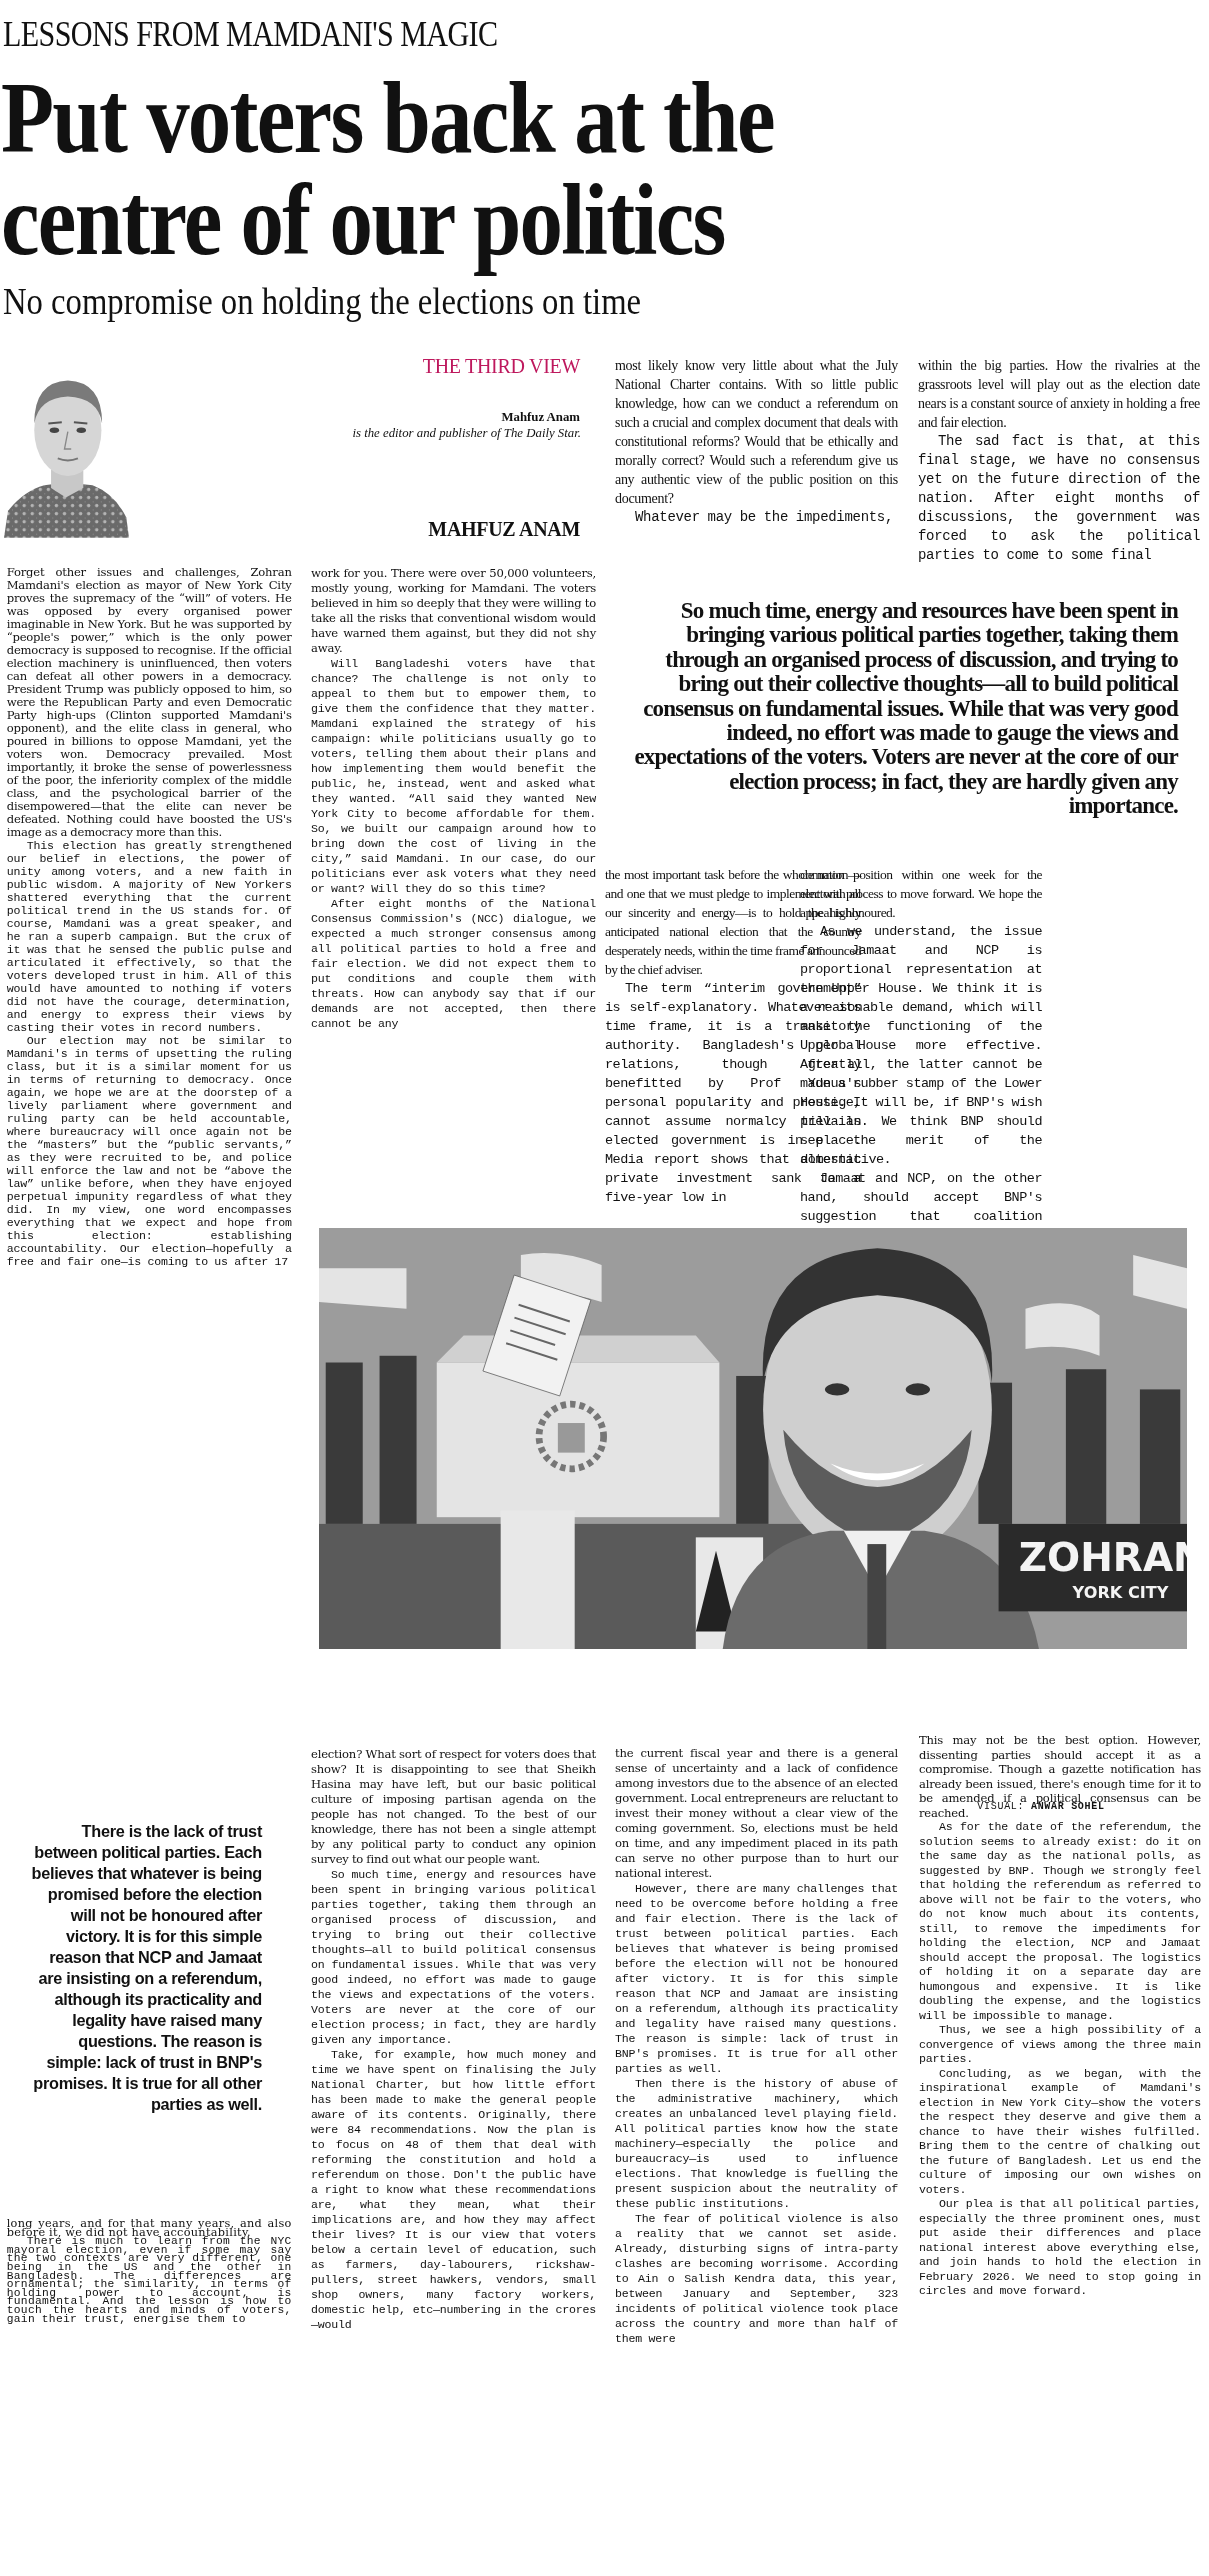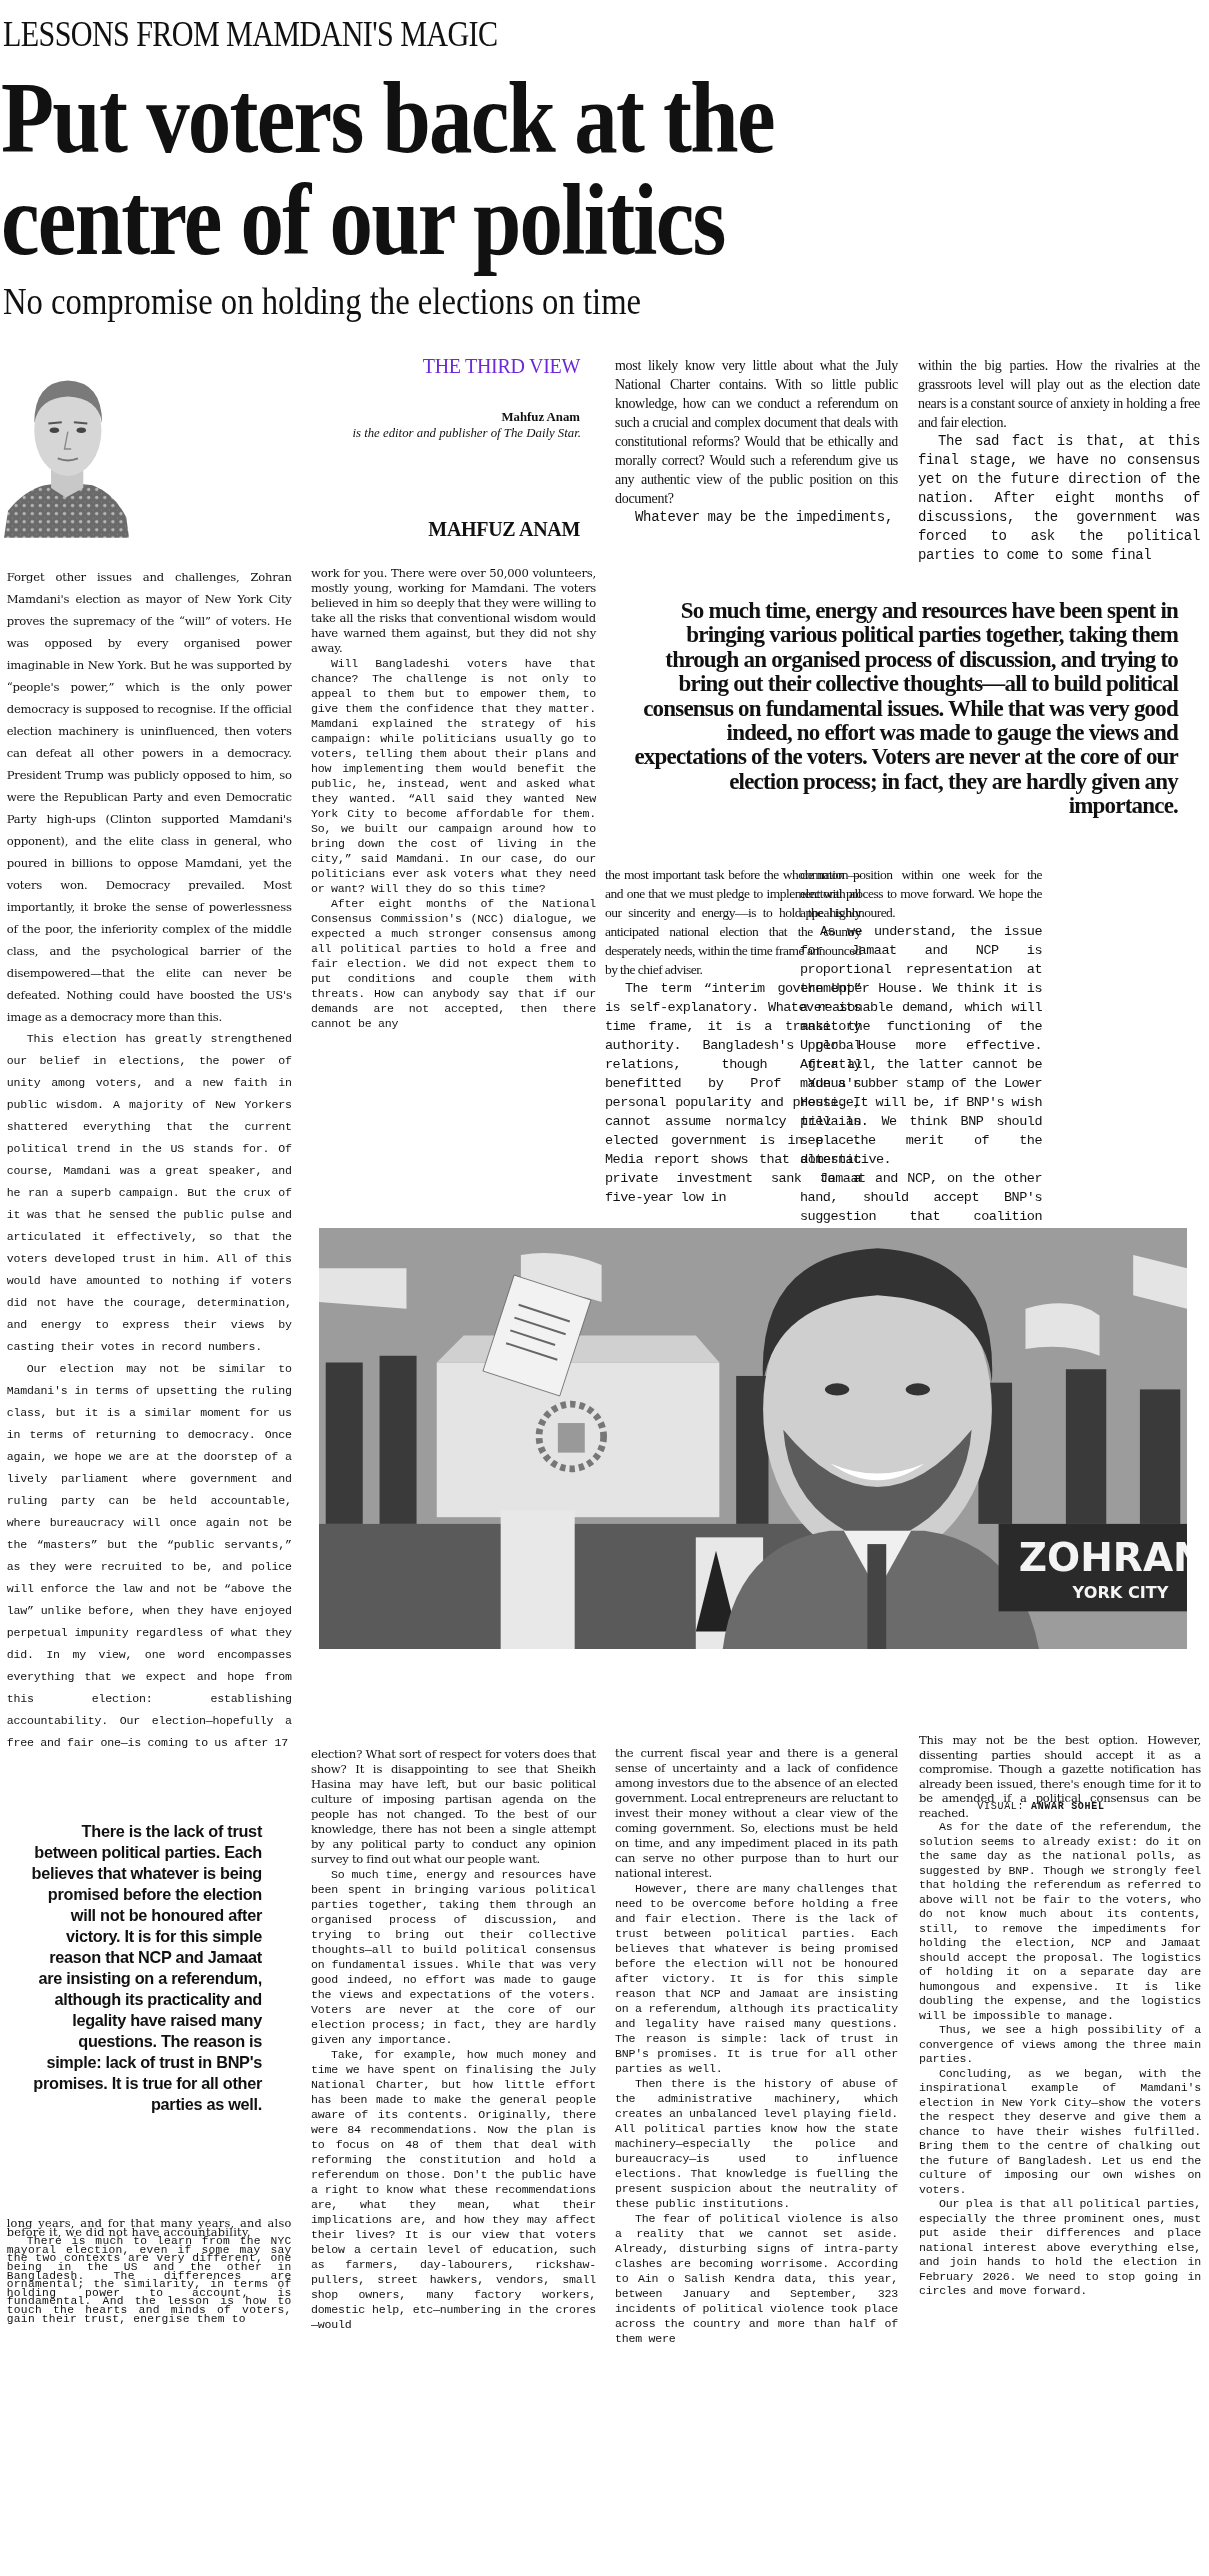--- a/index.html
+++ b/index.html
@@ -17,37 +17,37 @@
   .subhead {
     position: absolute; left: 2.7px; top: 281px;
     font-family: "Liberation Serif", serif; font-size: 38px; line-height: 40px;
     transform: scaleX(0.86); transform-origin: left top; white-space: nowrap;
   }
   .photo {
     position: absolute; left: 4px; top: 356px; width: 125px; height: 182px;
   }
   .column-label {
     position: absolute; left: 289px; width: 291px; top: 355px; text-align: right;
-    font-family: "Liberation Serif", serif; font-size: 20px; color: #6d28d9;
+    font-family: "Liberation Serif", serif; font-size: 20px; color: #be185d;
     letter-spacing: -0.3px;
   }
   .bio-name {
     position: absolute; left: 289px; width: 291px; top: 410px; text-align: right;
     font-family: "Liberation Serif", serif; font-weight: bold; font-size: 12.8px;
   }
   .bio-desc {
     position: absolute; left: 202px; width: 379px; top: 426px; text-align: right;
     font-family: "Liberation Serif", serif; font-style: italic; font-size: 12.8px;
   }
   .byline {
     position: absolute; left: 289px; width: 291px; top: 518px; text-align: right;
     font-family: "Liberation Serif", serif; font-weight: bold; font-size: 20px; letter-spacing: -0.3px;
   }
   .col {
-    position: absolute; font-family: "DejaVu Serif", serif; font-size: 11.6px; line-height: 22px;
+    position: absolute; font-family: "DejaVu Serif", serif; font-size: 11.6px; line-height: 13px;
     text-align: justify; hyphens: none; letter-spacing: -0.2px; word-spacing: -0.3px;
   }
   .col p { margin: 0; text-indent: 0; }
   .col p + p { text-indent: 20px; font-family: Liberation Mono, monospace; }
   .col.cond { font-family: "Liberation Serif", serif; font-size: 14px; line-height: 19px; letter-spacing: -0.3px; }
   .pullquote-top {
     position: absolute; left: 626px; width: 552px; top: 599px; text-align: right;
     font-family: "Liberation Serif", serif; font-weight: bold; font-size: 23px; line-height: 24.4px;
     letter-spacing: -0.8px;
   }

